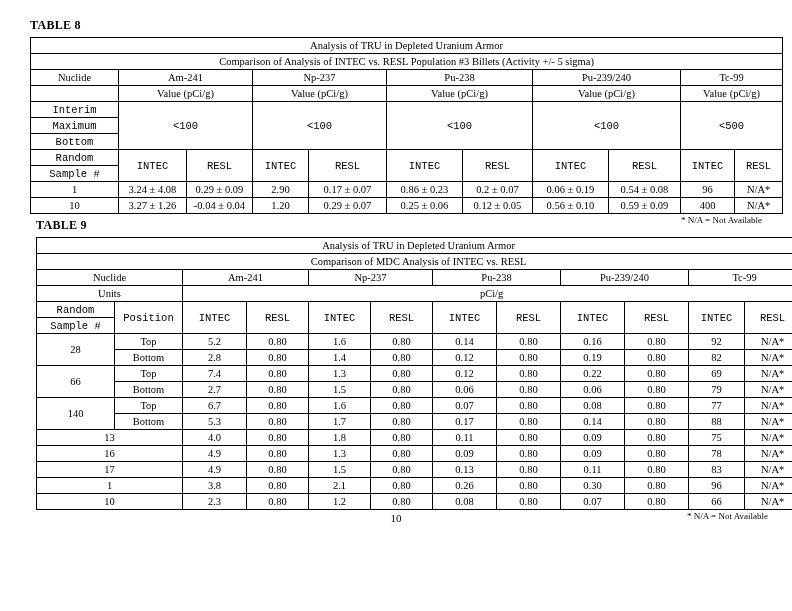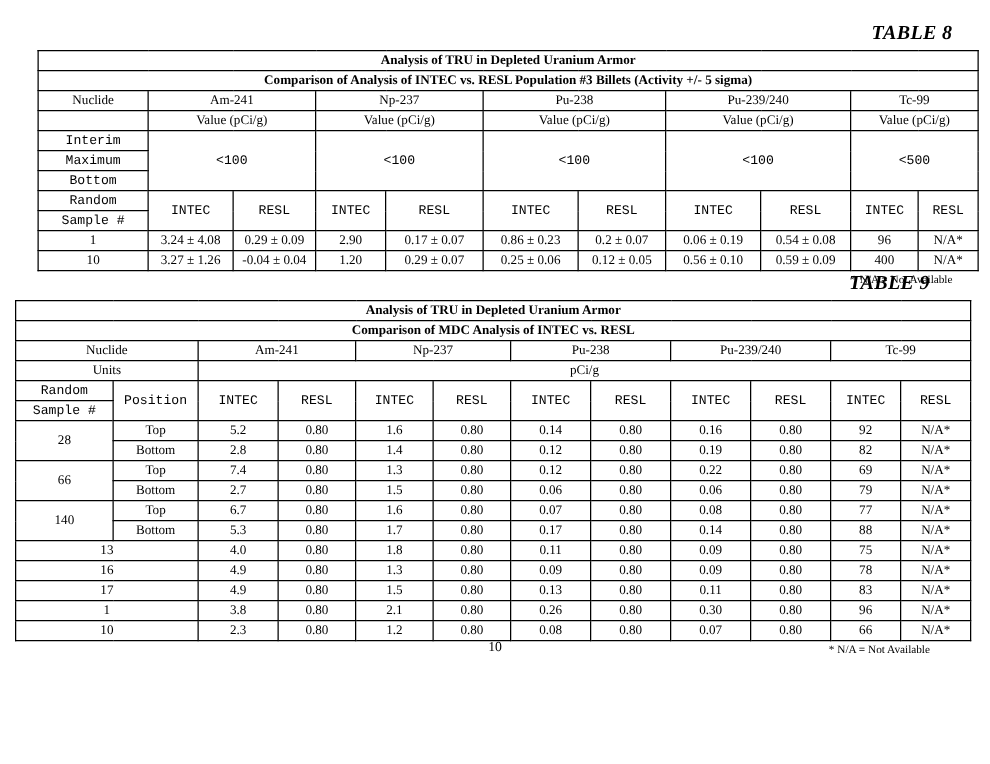--- a/index.html
+++ b/index.html
@@ -17,49 +17,48 @@
   }
   .page {
     position: relative;
     width: 792px;
     height: 611px;
   }
   .table-block {
     position: absolute;
   }
   #table8-block { left: 30px; top: 18px; width: 732px; }
-  #table9-block { left: 12px; top: 218px; width: 732px; }
+  #table9-block { left: 36px; top: 218px; width: 732px; }
 
   .table-title {
-    text-align: right;
+    text-align: left;
     font-weight: bold;
-    font-size: 16px;
+    font-size: 12px;
     margin-bottom: 4px;
     letter-spacing: 0.3px;
-    font-style: italic;
   }
   table.doc {
     border-collapse: collapse;
     width: 100%;
     table-layout: fixed;
   }
   table.doc td, table.doc th {
     border: 1px solid #000;
     font-size: 10.5px;
     text-align: center;
     padding: 0px 1px;
     height: 15px;
     line-height: 12px;
     font-weight: normal;
     vertical-align: middle;
     overflow: hidden;
     white-space: nowrap;
   }
   table.doc td.hdr-main {
-    font-weight: bold;
+    font-weight: normal;
     font-size: 10.5px;
   }
   .footnote {
     font-size: 9px;
     margin-top: 1px;
     text-align: right;
     padding-left: 2px;
   }
   .pageno {
     position: absolute;

